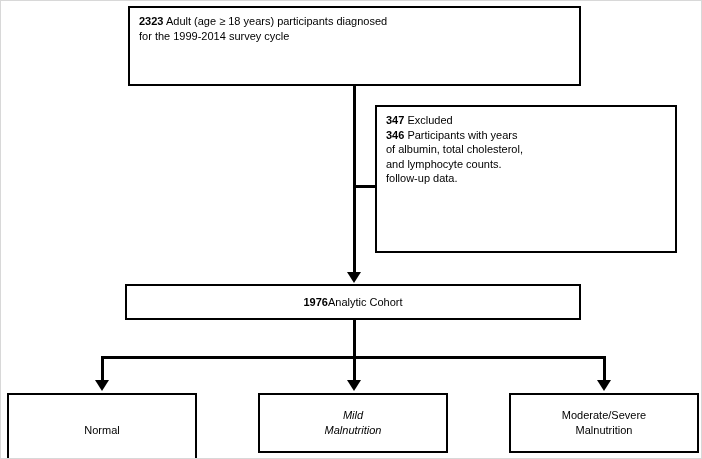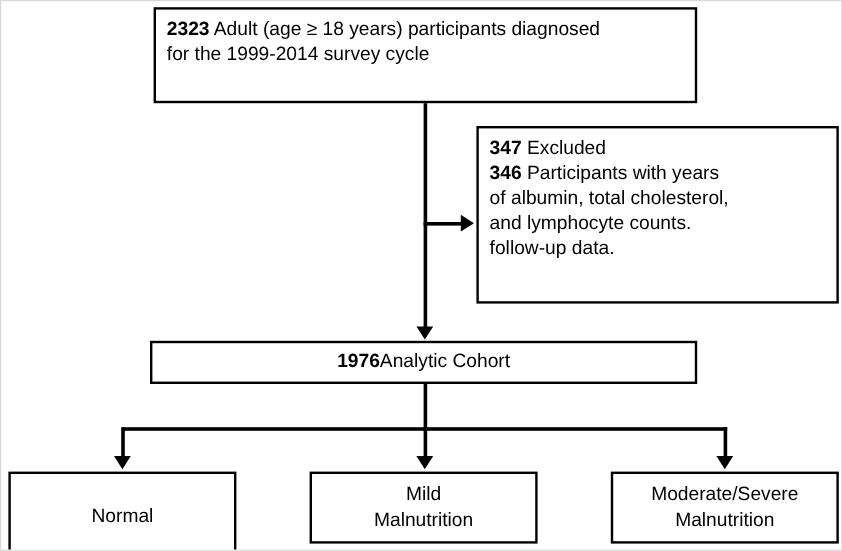--- a/index.html
+++ b/index.html
@@ -16,21 +16,21 @@
     overflow: hidden;
     border: 1px solid #d8d8d8;
     box-sizing: border-box;
   }
   .box {
     position: absolute;
     box-sizing: border-box;
     border: 2px solid #000000;
     background: #ffffff;
     color: #000000;
-    font-size: 16px;
+    font-size: 11px;
     line-height: 1.32;
   }
   .box .pad {
     padding: 6px 9px;
   }
   .b {
     font-weight: bold;
   }
   .center {
     display: flex;
@@ -80,21 +80,21 @@
       <div>for the 1999-2014 survey cycle</div>
     </div>
   </div>
 
   <div class="vline" style="left:352px; top:85px; height:190px;"></div>
   <div class="arrow-down" style="left:346px; top:271px;"></div>
 
   <div class="hline" style="left:352px; top:184px; width:37px;"></div>
   <div class="arrow-right" style="left:383px; top:178px;"></div>
 
-  <div class="box" style="left:396px; top:104px; width:302px; height:148px;">
+  <div class="box" style="left:374px; top:104px; width:302px; height:148px;">
     <div class="pad">
       <div><span class="b">347</span><span> Excluded</span></div>
       <div><span class="b">346</span><span> Participants with years</span></div>
       <div>of albumin, total cholesterol,</div>
       <div><span>and lymphocyte counts.</span></div>
       <div>follow-up data.</div>
     </div>
   </div>
 
   <div class="box" style="left:124px; top:283px; width:456px; height:36px;">
@@ -116,21 +116,21 @@
   <div class="vline" style="left:602px; top:355px; height:28px;"></div>
   <div class="arrow-down" style="left:596px; top:379px;"></div>
 
   <div class="box" style="left:6px; top:392px; width:190px; height:75px;">
     <div class="center" style="flex-direction:column;">
       <span>Normal</span>
       <span></span>
     </div>
   </div>
 
-  <div class="box" style="left:257px; top:392px; width:190px; height:60px;">
+  <div class="box" style="left:257px; top:392px; width:190px; height:60px;font-style:italic;">
     <div class="center" style="flex-direction:column;">
       <span>Mild</span>
       <span>Malnutrition</span>
     </div>
   </div>
 
   <div class="box" style="left:508px; top:392px; width:190px; height:60px;">
     <div class="center" style="flex-direction:column;">
       <span>Moderate/Severe</span>
       <span>Malnutrition</span>

